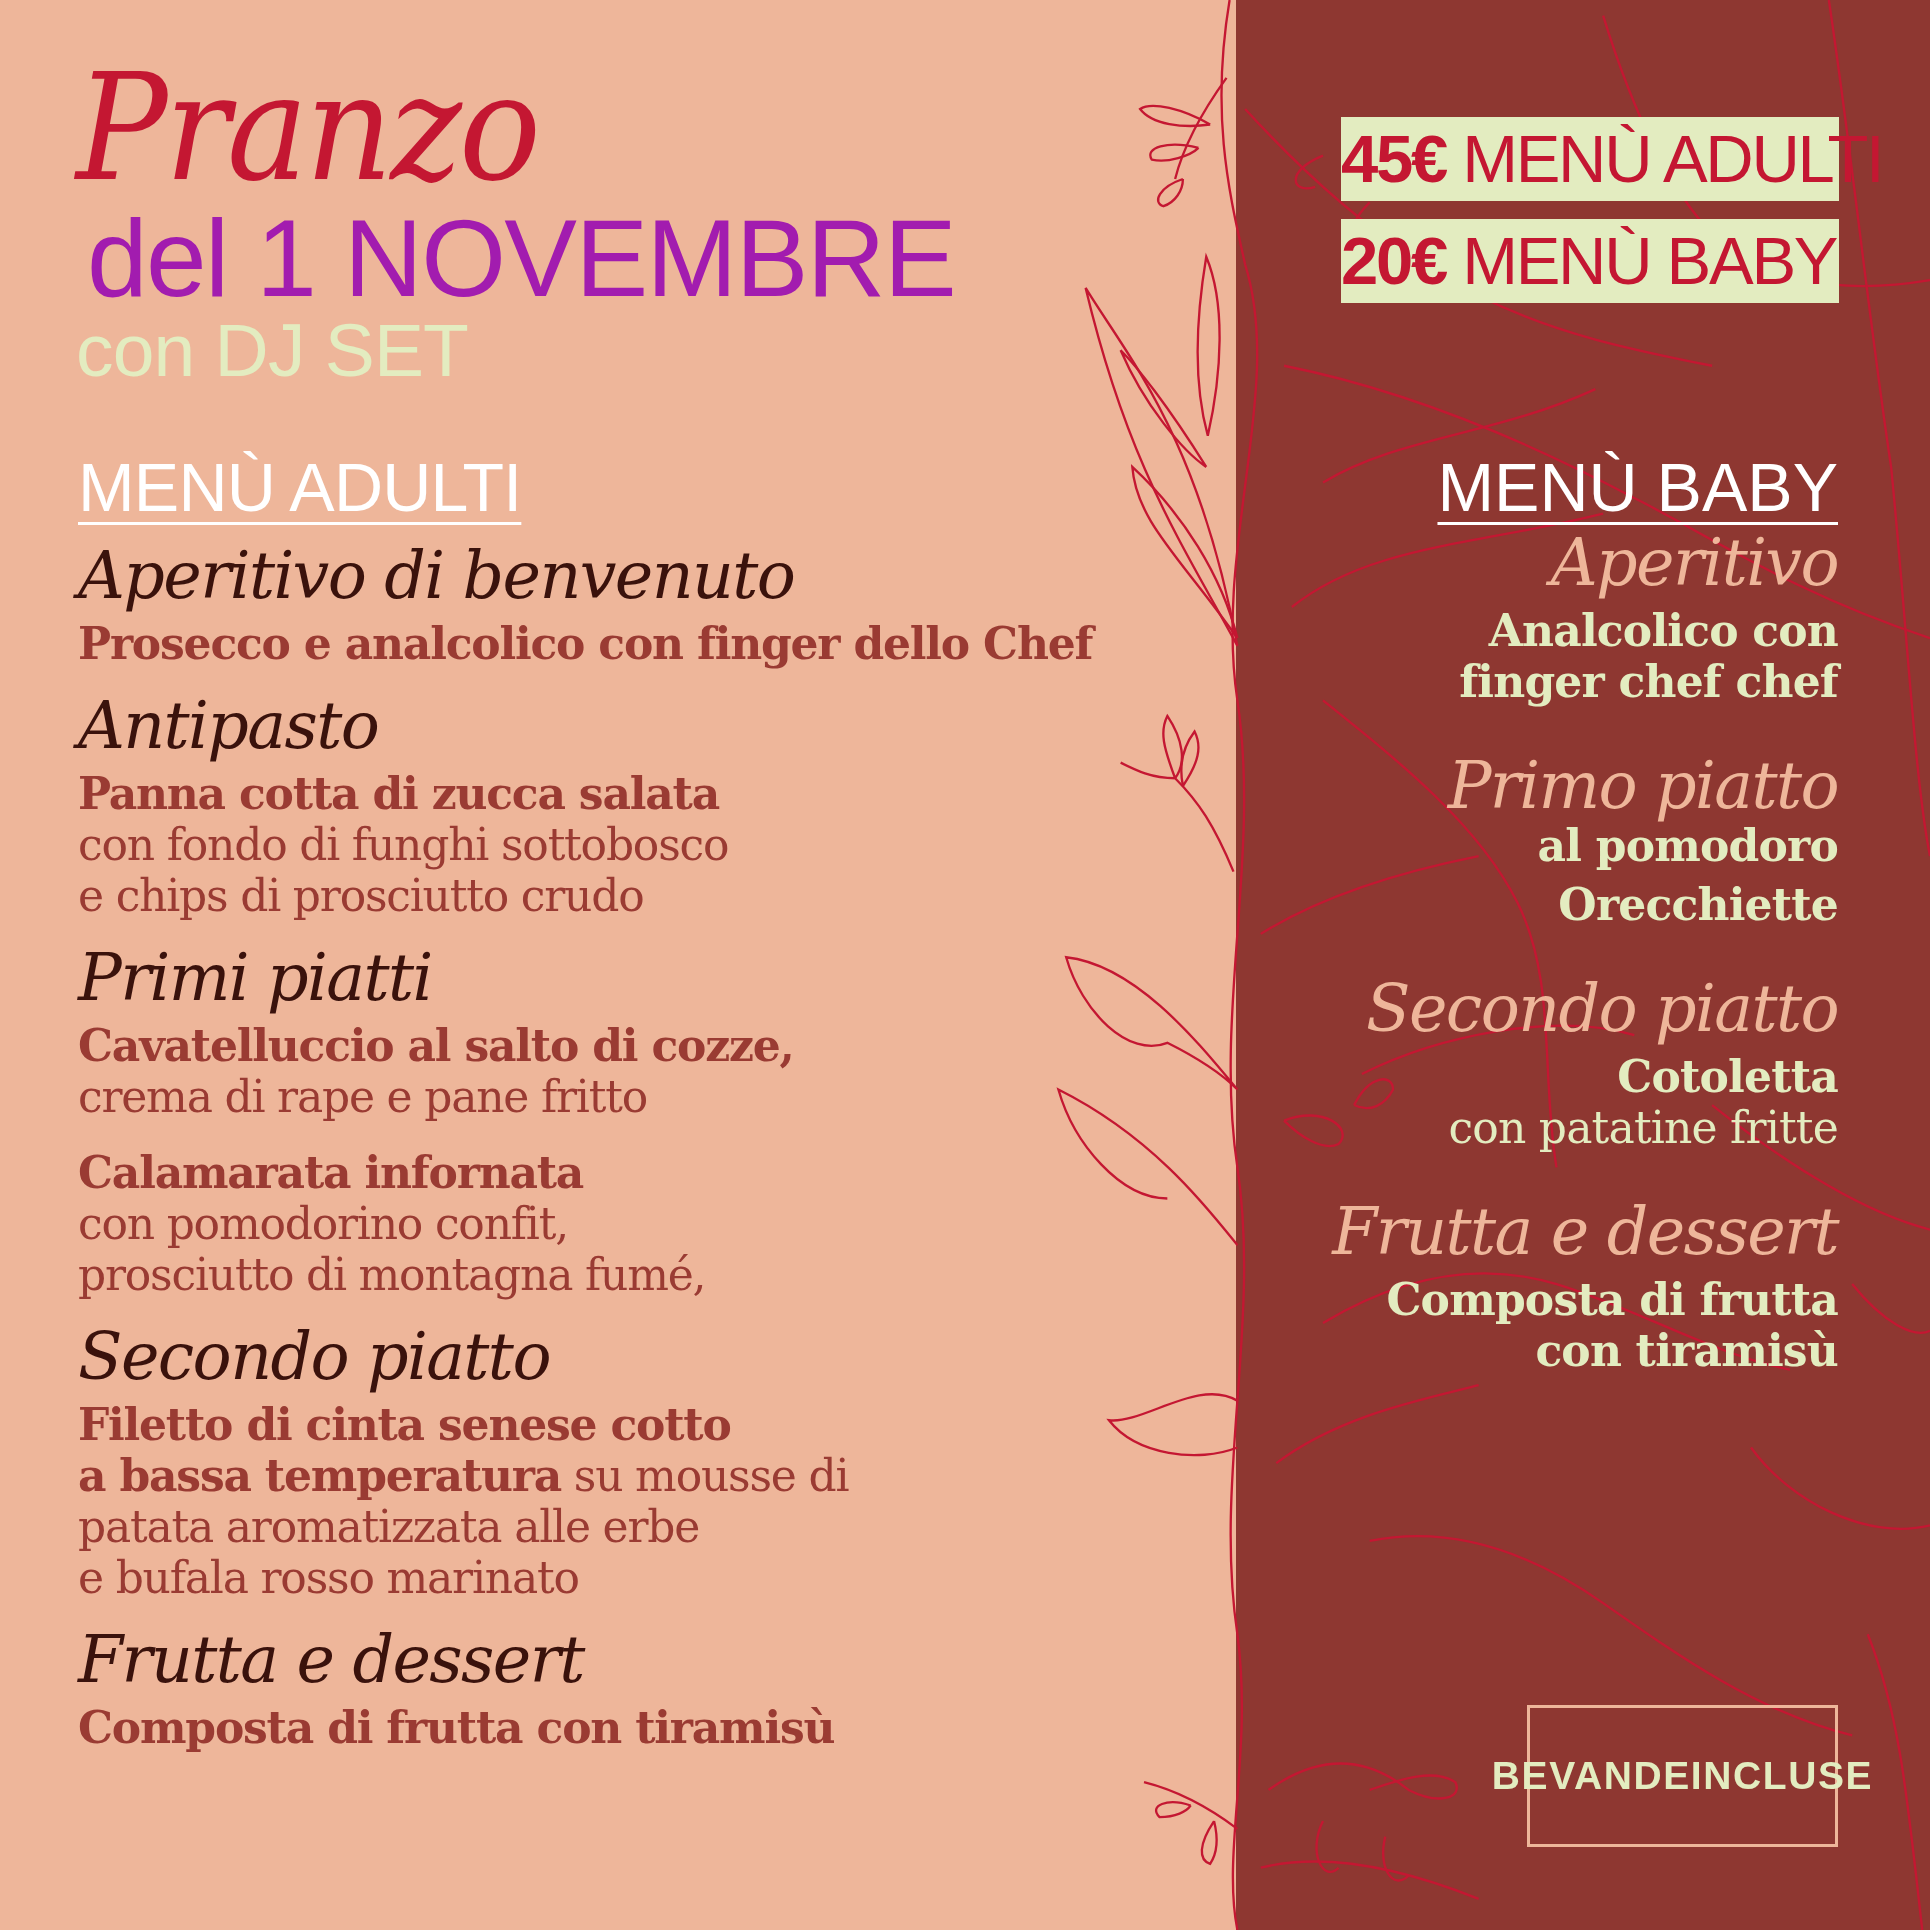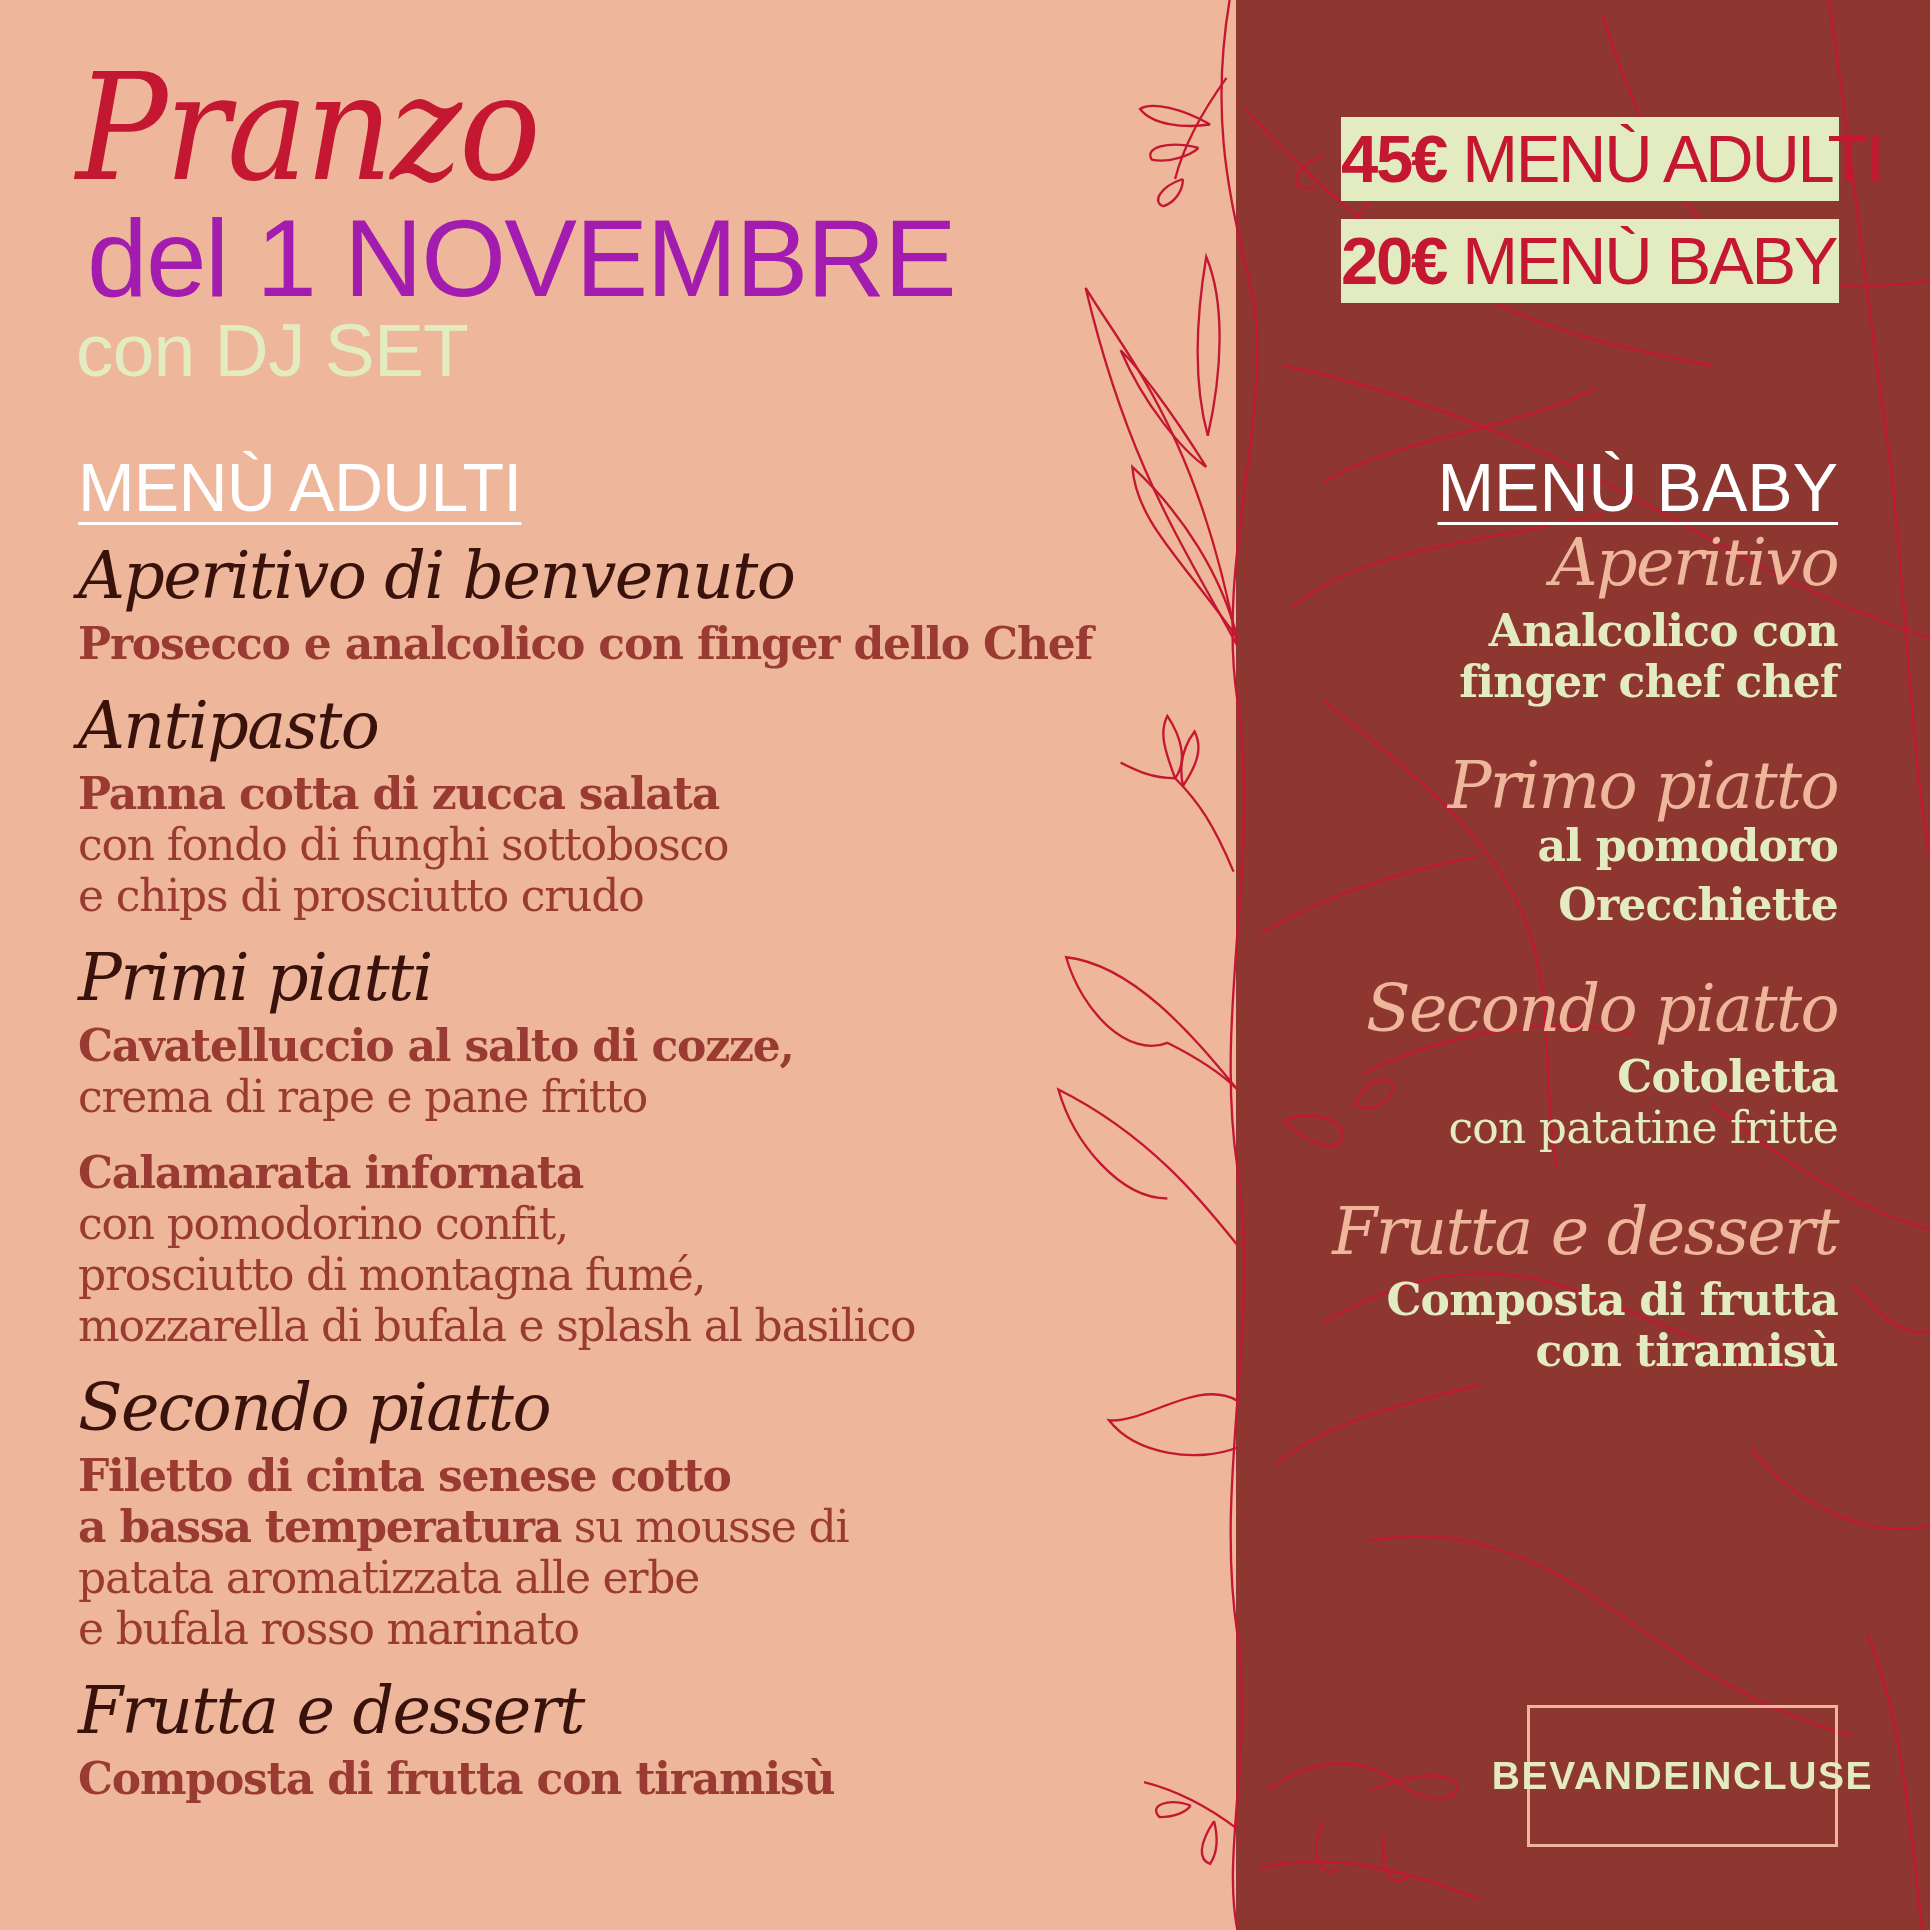--- a/index.html
+++ b/index.html
@@ -159,21 +159,20 @@
   <div class="block">
     <div class="course-h">Primi piatti</div>
     <div class="dish-group">
       <div class="dish-b">Cavatelluccio al salto di cozze,</div>
       <div class="dish-r">crema di rape e pane fritto</div>
     </div>
     <div class="dish-group" style="margin-top:25px">
       <div class="dish-b">Calamarata infornata</div>
       <div class="dish-r">con pomodorino confit,</div>
       <div class="dish-r">prosciutto di montagna fumé,</div>
-      <div class="dish-r">mozzarella di bufala e splash al basilico</div>
     </div>
   </div>
   <div class="block">
     <div class="course-h">Secondo piatto</div>
     <div class="dish-group">
       <div class="dish-b">Filetto di cinta senese cotto</div>
       <div>
         <span class="dish-b">a bassa temperatura</span><span class="dish-r" style="white-space:pre"> su mousse di</span>
       </div>
       <div class="dish-r">patata aromatizzata alle erbe</div>

